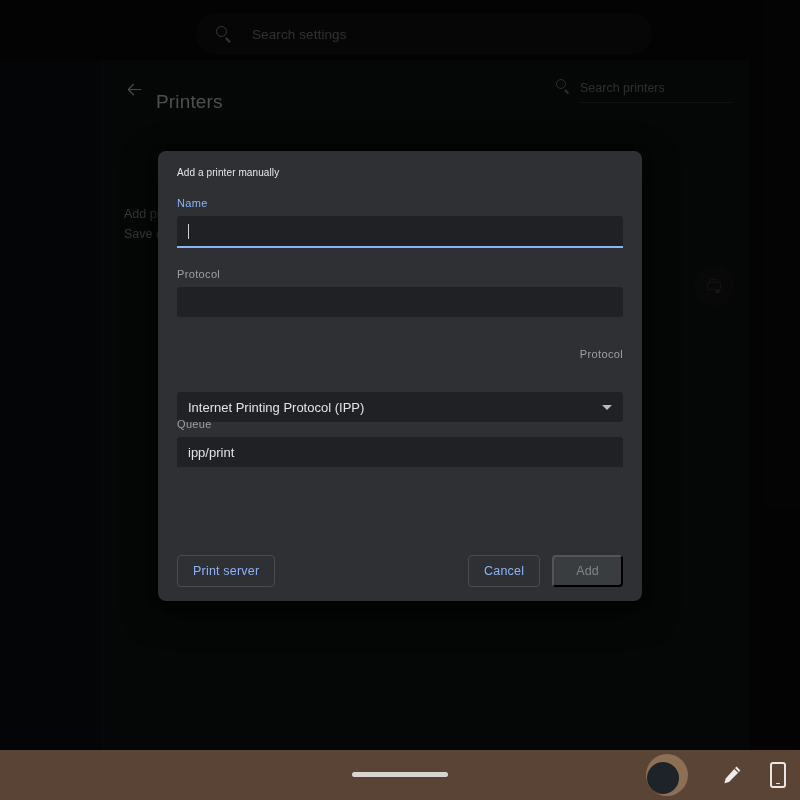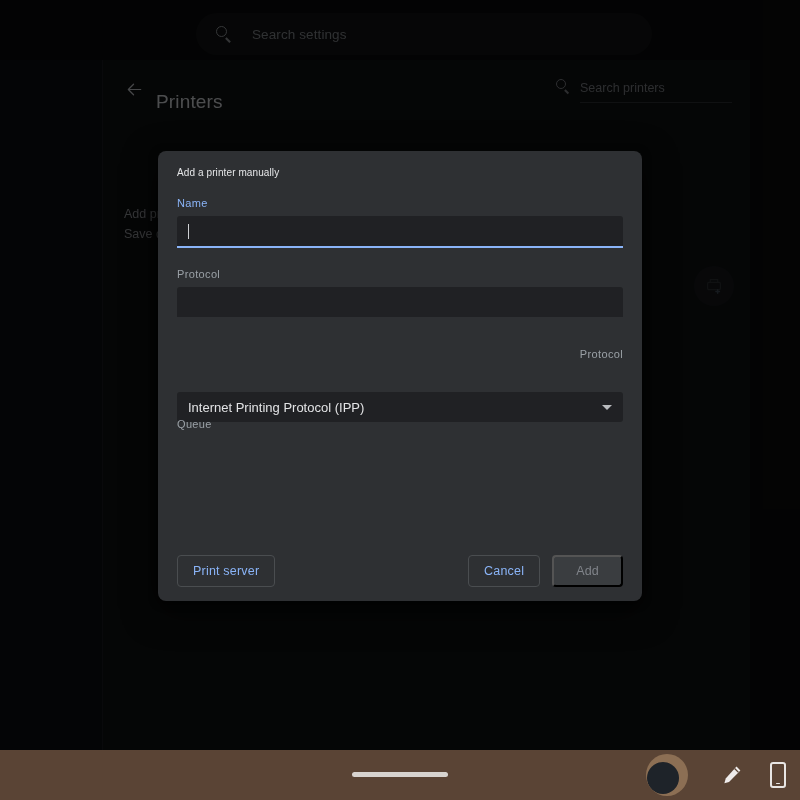--- a/index.html
+++ b/index.html
@@ -406,20 +406,23 @@
     <div class="field-group" id="group-protocol">
       <span class="field-label">Protocol</span>
       <div class="select-input">
         <span class="val">Internet Printing Protocol (IPP)</span>
         <span class="chev"></span>
       </div>
     </div>
 
     <div class="field-group" id="group-queue">
       <span class="field-label">Queue</span>
+      <div class="text-input">
+        <span class="val">ipp/print</span>
+      </div>
     </div>
 
     <div id="dialog-actions">
       <button class="btn btn-outline" id="btn-print-server">Print server</button>
       <div id="right-actions">
         <button class="btn btn-outline">Cancel</button>
         <button class="btn btn-disabled">Add</button>
       </div>
     </div>
   </div>

